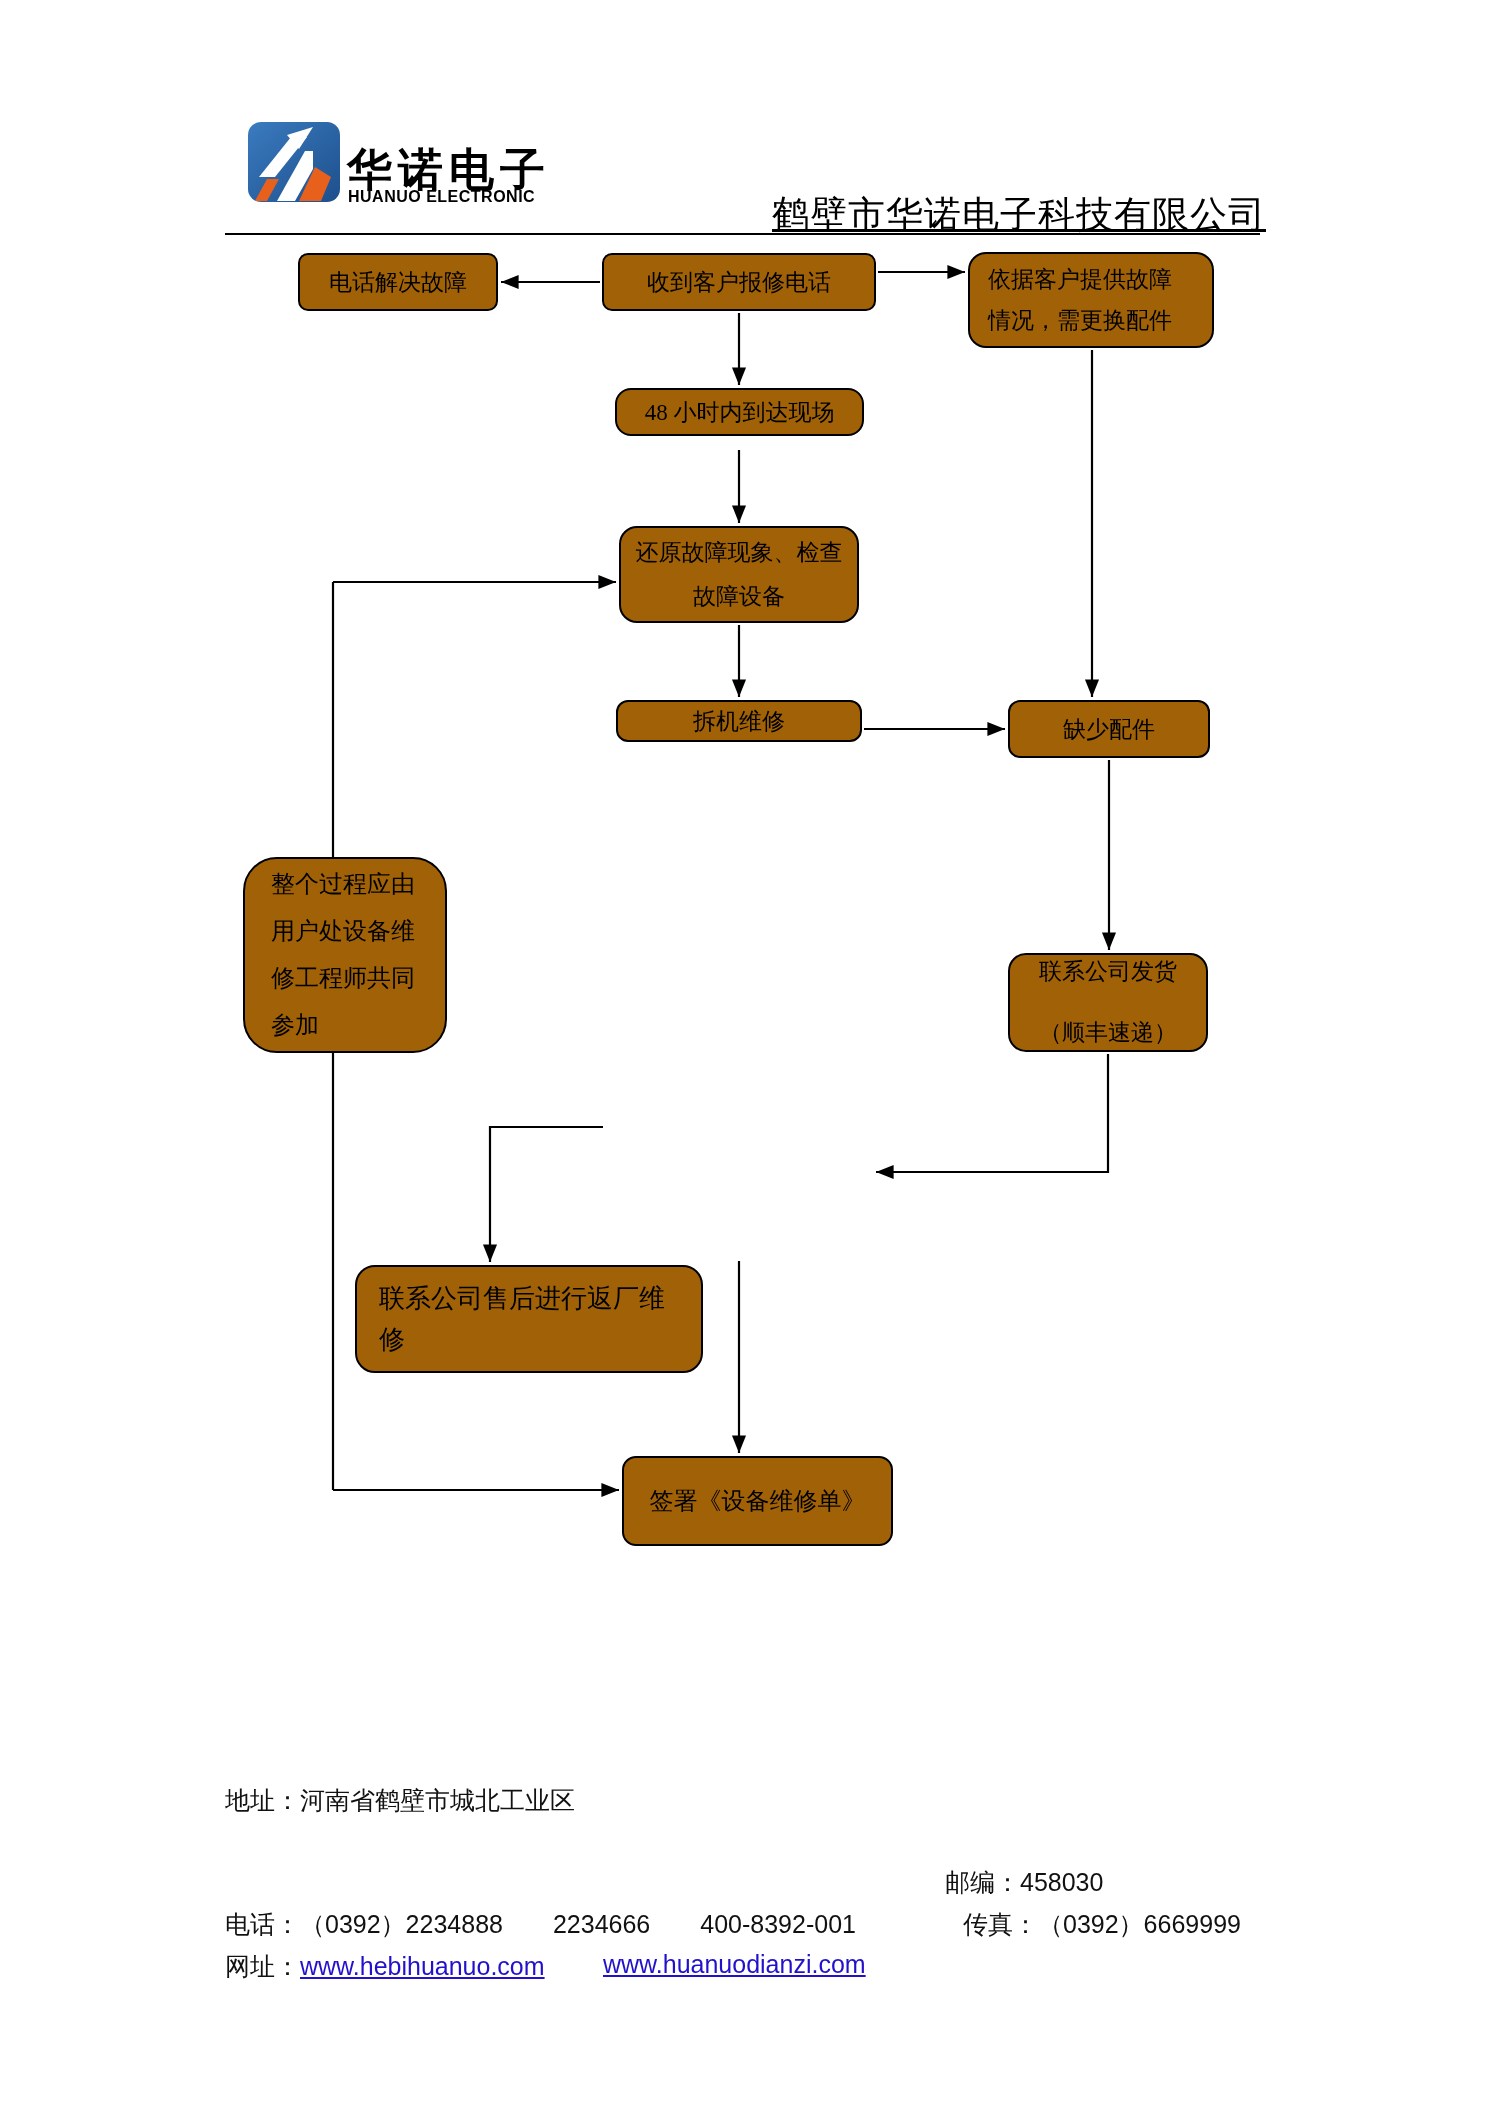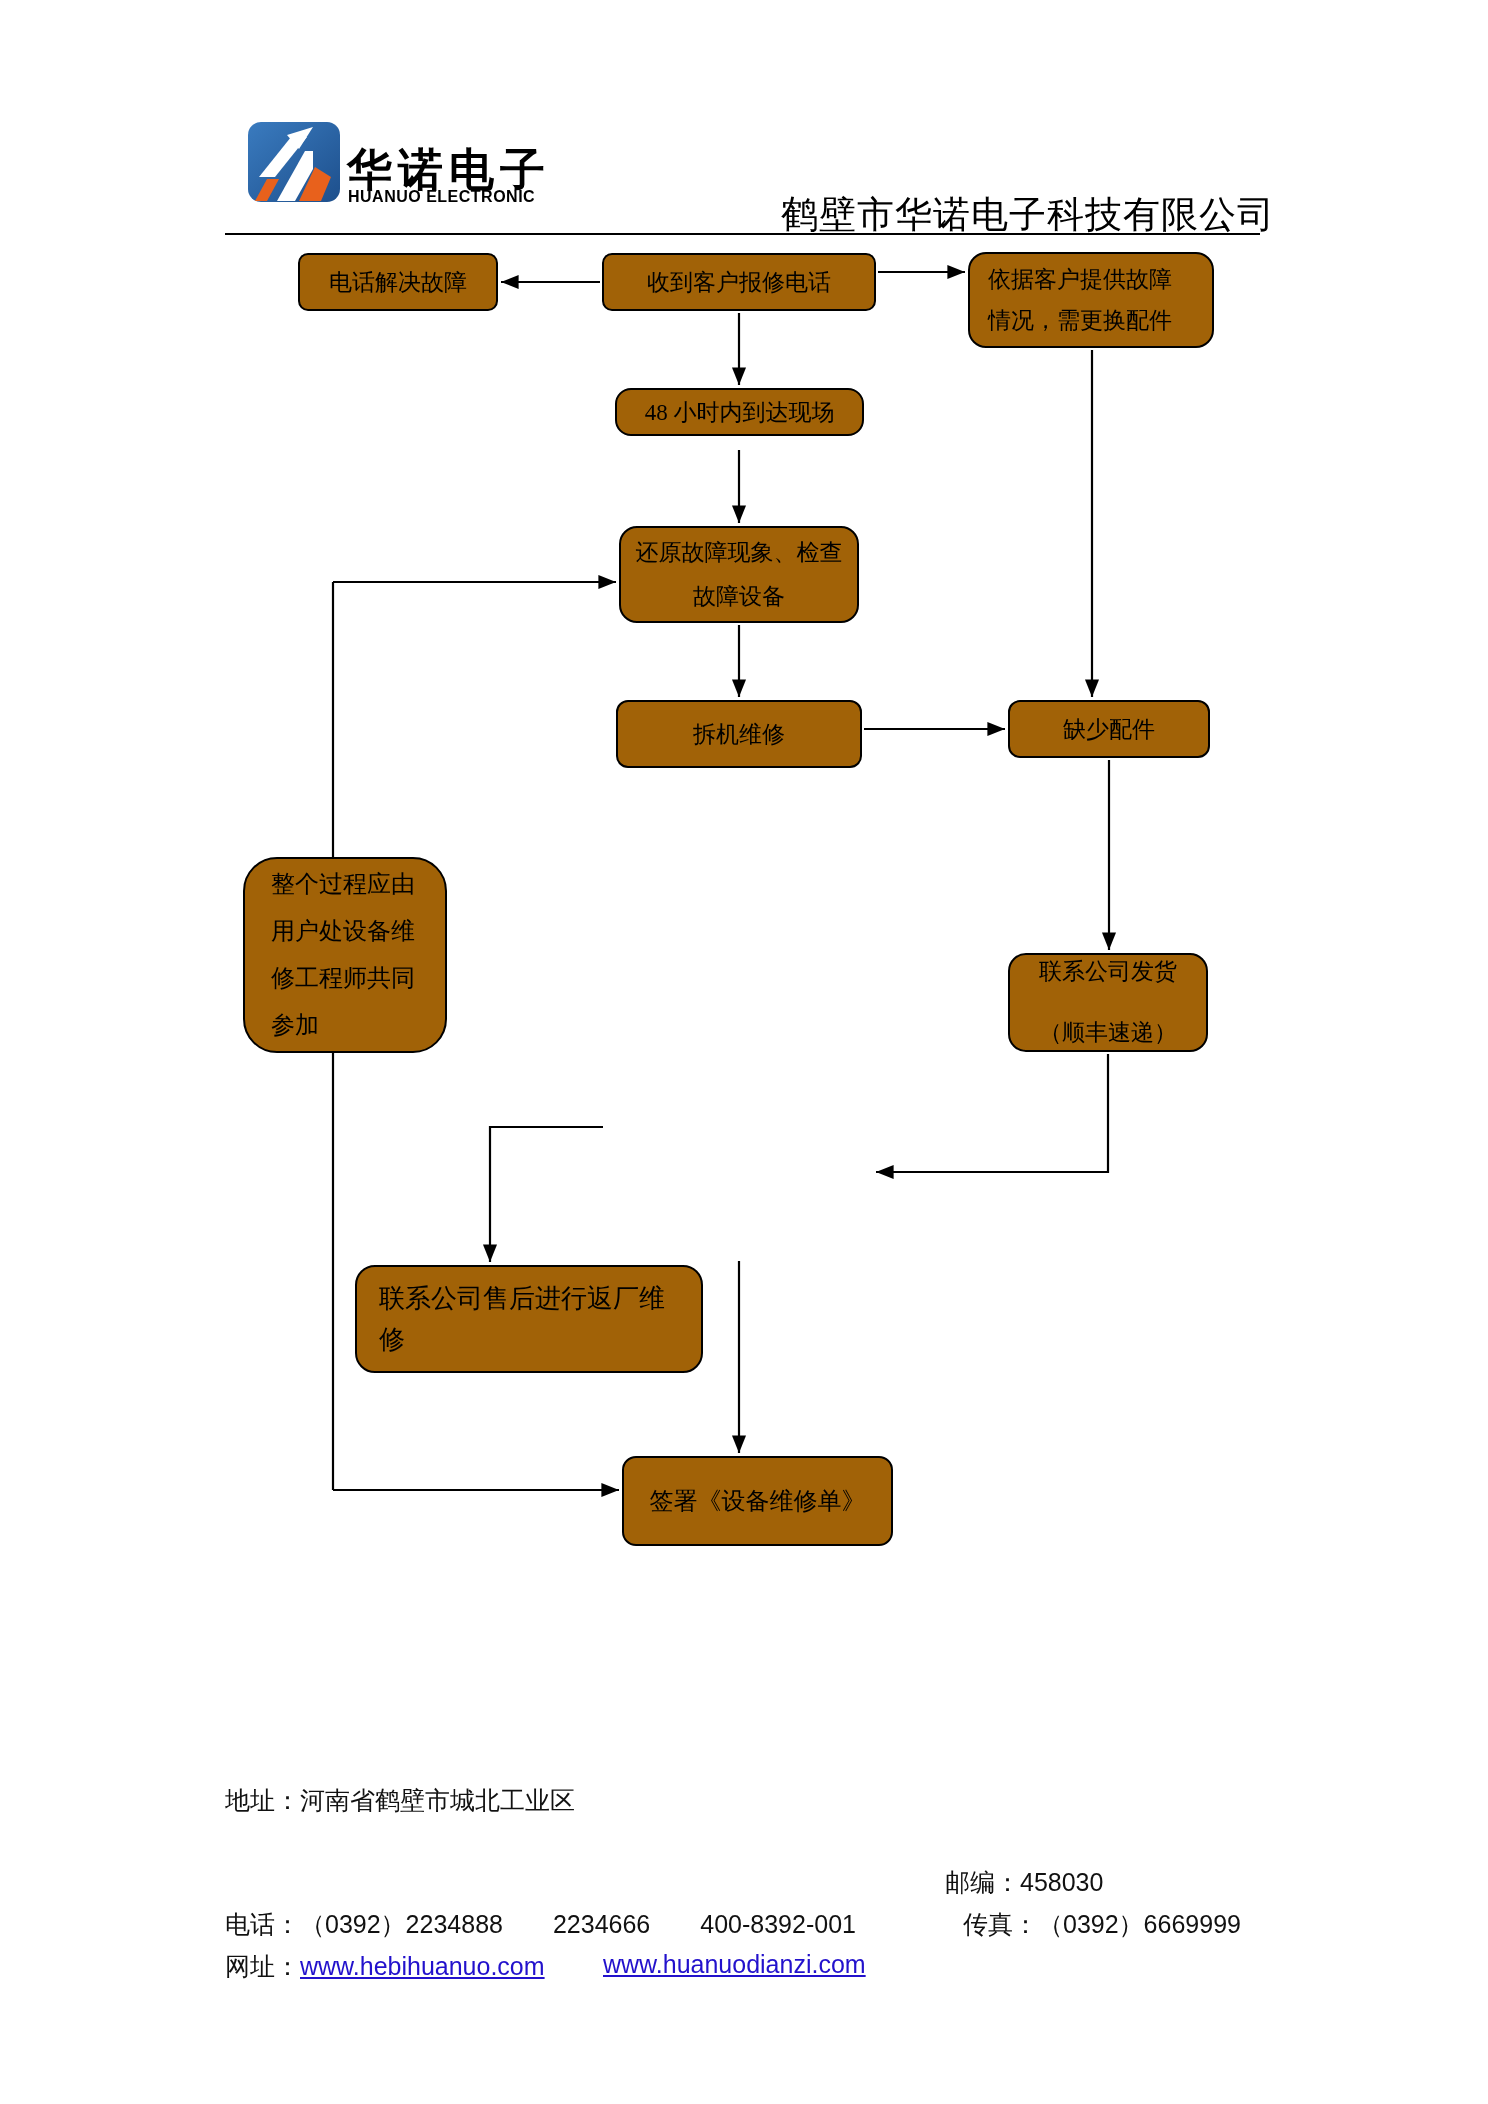--- a/index.html
+++ b/index.html
@@ -6,36 +6,36 @@
   .canvas{
     position:relative;width:1488px;height:2104px;background:#ffffff;
     font-family:"Liberation Serif","DejaVu Serif",serif;color:#000;overflow:hidden;
   }
   
   .logo-icon{position:absolute;left:247px;top:121px;width:94px;height:84px;}
   .logo-zh{position:absolute;left:347px;top:140px;font-family:"Liberation Sans","DejaVu Sans",sans-serif;
     font-size:45px;font-weight:bold;letter-spacing:6px;white-space:nowrap;}
   .logo-en{position:absolute;left:348px;top:188px;font-family:"Liberation Sans","DejaVu Sans",sans-serif;
     font-size:16px;font-weight:bold;letter-spacing:0.5px;white-space:nowrap;}
-  .company-title{position:absolute;right:213px;top:190px;font-family:"Liberation Sans","DejaVu Sans",sans-serif;
-    font-size:37px;font-weight:500;letter-spacing:1px;white-space:nowrap;}
+  .company-title{position:absolute;right:222px;top:190px;font-family:"Liberation Sans","DejaVu Sans",sans-serif;
+    font-size:37px;font-weight:500;letter-spacing:1px;white-space:nowrap;text-decoration:underline;}
   .header-rule{position:absolute;left:225px;top:233px;width:1035px;height:0;border-top:2.5px solid #000;}
   
   .flow-svg{position:absolute;left:0;top:0;z-index:0;}
   .fbox{position:absolute;z-index:2;background:#a16207;border:2.6px solid #000;box-sizing:border-box;
     display:flex;flex-direction:column;justify-content:center;font-size:23px;}
   .fbox.center{align-items:center;text-align:center;}
   .fbox .ln{white-space:nowrap;}
   #b-phone     {left:298px;top:253px;width:200px;height:58px;border-radius:10px;}
   #b-receive   {left:602px;top:253px;width:274px;height:58px;border-radius:10px;}
   #b-provide   {left:968px;top:252px;width:246px;height:96px;border-radius:18px;
                 padding-left:18px;line-height:41px;}
   #b-arrive    {left:615px;top:388px;width:249px;height:48px;border-radius:16px;}
   #b-restore   {left:619px;top:526px;width:240px;height:97px;border-radius:18px;line-height:44px;}
-  #b-disasm    {left:616px;top:700px;width:246px;height:68px;border-radius:12px;}
+  #b-disasm    {left:616px;top:700px;width:246px;height:42px;border-radius:12px;}
   #b-lack      {left:1008px;top:700px;width:202px;height:58px;border-radius:12px;}
   #b-note      {left:243px;top:857px;width:204px;height:196px;border-radius:34px;
                 padding-left:26px;line-height:47px;font-size:24px;}
   #b-ship      {left:1008px;top:953px;width:200px;height:99px;border-radius:18px;line-height:42px;gap:19px;}
   #b-install   {left:605px;top:1053px;width:268px;height:206px;border-radius:34px;
                 padding-left:22px;line-height:50px;}
   #b-return    {left:355px;top:1265px;width:348px;height:108px;border-radius:20px;
                 padding:0 22px;font-size:26px;line-height:41px;}
   #b-sign      {left:622px;top:1456px;width:271px;height:90px;border-radius:14px;font-size:24px;}
   

